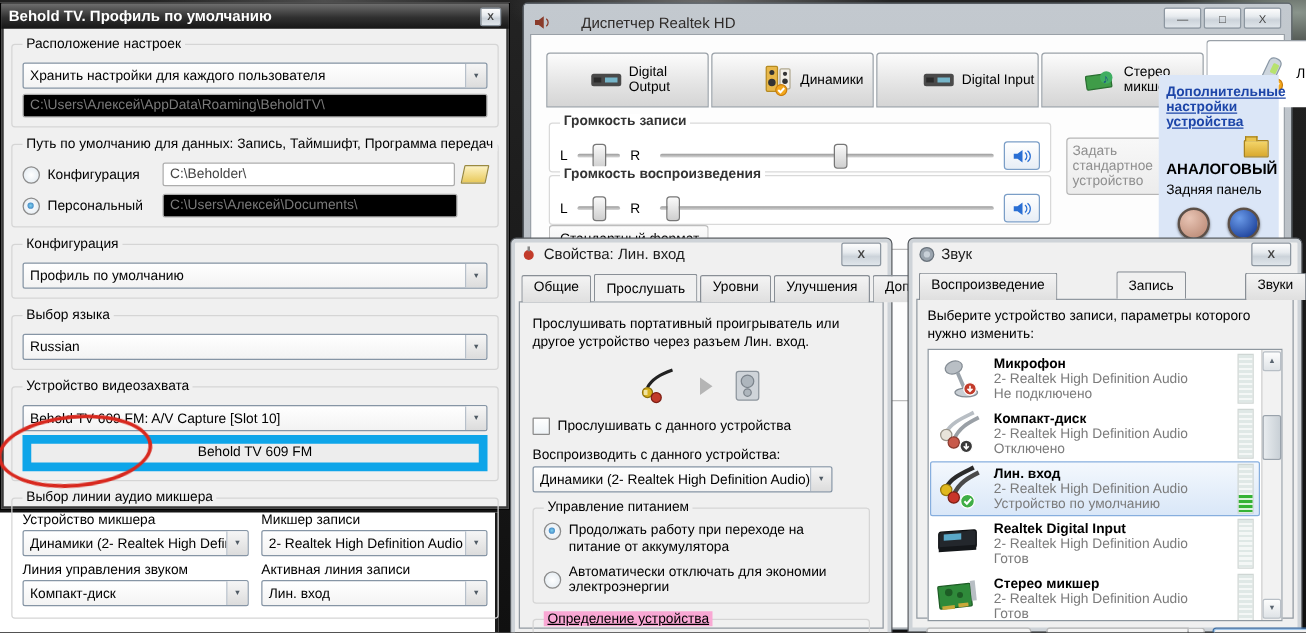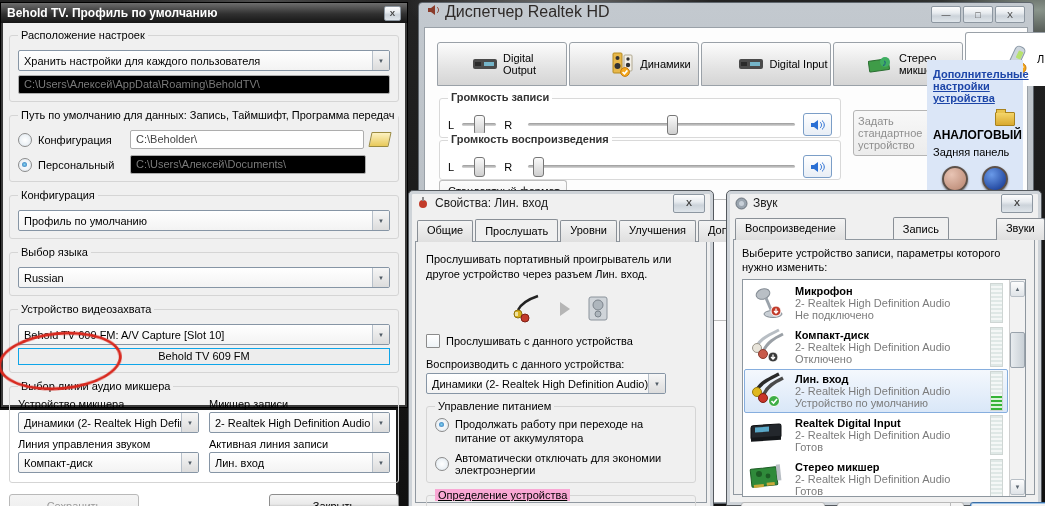--- a/index.html
+++ b/index.html
@@ -39,21 +39,21 @@
   #behold{left:0;top:2px;width:406px;height:404px;z-index:10;background:#f0f0f0;
     border:1px solid #000;box-shadow:0 0 0 2px #3a3a3a inset;}
   #behold .tbar{height:20px;background:linear-gradient(#6e6e6e,#303030 55%,#161616);display:flex;align-items:center;
     color:#fff;font-weight:bold;font-size:12px;padding:0 6px;}
   #behold .tbar .sp{flex:1;}
   #behold .tclose{width:15px;height:13px;font-size:9px;}
   .row{display:flex;align-items:center;gap:6px;}
   
   #realtek{left:418px;top:2px;width:614px;height:500px;z-index:5;
     background:linear-gradient(#c3c9cf,#aeb4ba);border:1px solid #5f666d;border-radius:4px 4px 0 0;}
-  #realtek .tbar{height:22px;display:flex;align-items:flex-start;padding:0 8px;color:#2e2a28;font-size:16px;}
+  #realtek .tbar{height:22px;display:flex;align-items:flex-end;padding:0 8px;color:#2e2a28;font-size:12px;gap:20px;}
   #realtek .wbtns{position:absolute;top:3px;right:8px;display:flex;gap:2px;}
   #realtek .wbtns .xbtn{width:28px;height:15px;font-size:9px;font-weight:normal;}
   #rt-inner{position:absolute;left:5px;right:5px;top:24px;bottom:0;background:#fdfdfd;border:1px solid #9aa1a8;}
   .rtab{display:flex;align-items:center;gap:5px;justify-content:center;width:94px;height:42px;
     background:linear-gradient(#fcfcfc,#e3e3e3 60%,#d5d5d5);border:1px solid #9aa1a8;border-radius:3px 3px 0 0;font-size:11px;padding-left:34px;}
   .rtab.active{height:52px;background:#fff;border-bottom-color:#fff;font-size:11px;}
   #rt-tabs{position:absolute;left:12px;top:4px;display:flex;align-items:flex-end;gap:2px;}
   .rgroup{position:absolute;left:14px;border:1px solid #d9d9d9;border-radius:3px;background:#fff;}
   .rgroup .legend{position:absolute;top:-8px;left:8px;background:#fff;padding:0 3px;font-weight:bold;color:#333;}
   .track{height:3px;background:linear-gradient(#9a9a9a,#d8d8d8);border-radius:2px;position:relative;}
@@ -286,21 +286,21 @@
         <span class="cb">▼</span>
       </div>
     </div>
 
     <div class="gbox" style="margin-top:13px;">
       <span class="legend">Устройство видеозахвата</span>
       <div class="combo">
         <span class="ct">Behold TV 609 FM: A/V Capture [Slot 10]</span>
         <span class="cb">▼</span>
       </div>
-      <div style="margin-top:3px;height:15px;line-height:15px;text-align:center;border:1px solid #0ea5e9;background:#ededed;">Behold TV 609 FM</div>
+      <div style="margin-top:3px;height:15px;line-height:15px;text-align:center;border:7px solid #0ea5e9;background:#ededed;">Behold TV 609 FM</div>
     </div>
 
     <div class="gbox" style="margin-top:13px;padding-top:11px;padding-bottom:9px;">
       <span class="legend">Выбор линии аудио микшера</span>
       <div style="display:grid;grid-template-columns:1fr 1fr;column-gap:10px;row-gap:2px;">
         <div>Устройство микшера</div>
         <div>Микшер записи</div>
         <div class="combo">
             <span class="ct">Динамики (2- Realtek High Definition Audio)</span>
             <span class="cb">▼</span>

